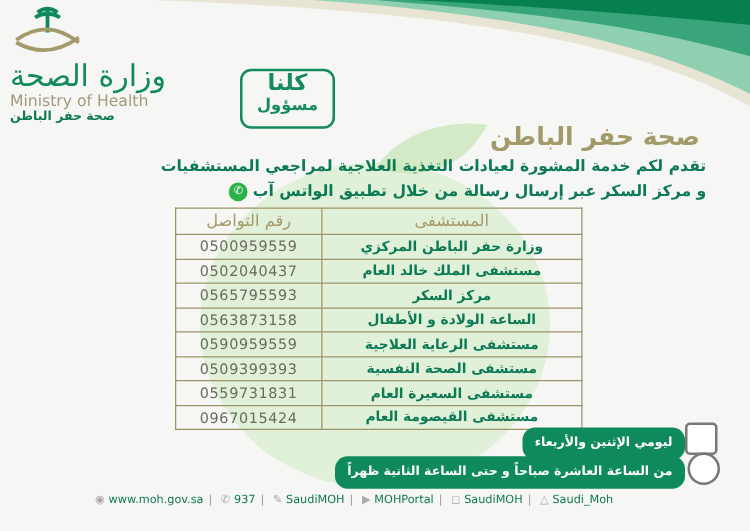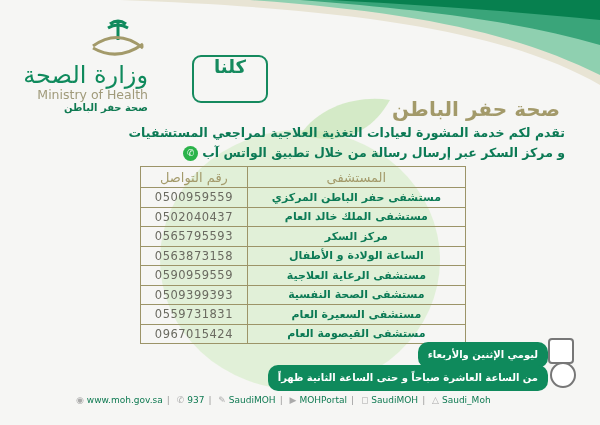--- a/index.html
+++ b/index.html
@@ -1,19 +1,19 @@
 <!DOCTYPE html>
 <html><head>
 <meta charset="utf-8">
 <style>
   html,body{margin:0;padding:0;}
   body{width:600px;height:425px;overflow:hidden;background:#f6f6f4;font-family:"DejaVu Sans",sans-serif;position:relative;}
   .wave{position:absolute;left:0;top:0;width:600px;height:90px;}
   .apple{position:absolute;left:150px;top:95px;width:300px;height:300px;}
-  .logo{position:absolute;left:8px;top:18px;width:140px;text-align:right;}
+  .logo{position:absolute;left:8px;top:4px;width:140px;text-align:left;}
   .logo .ar{font-size:24px;color:#0f8a5c;direction:rtl;line-height:26px;}
   .logo .en{font-size:12.5px;color:#a09a7a;line-height:14px;}
   .logo .sub{font-size:10px;color:#0f7a52;font-weight:bold;direction:rtl;}
   .badge{position:absolute;left:152px;top:55px;width:72px;height:44px;border:2.5px solid #158a5e;border-radius:9px;color:#158a5e;text-align:center;direction:rtl;margin-left:40px;}
   .badge .b1{font-size:18px;font-weight:bold;line-height:20px;}
   .badge .b2{font-size:13px;font-weight:bold;line-height:16px;}
   .title{position:absolute;right:40px;top:97px;font-size:20px;font-weight:bold;color:#a39a6a;direction:rtl;}
   .desc{position:absolute;right:35px;direction:rtl;font-size:12.5px;font-weight:bold;color:#0c7a55;white-space:nowrap;}
   .d1{top:125px;} .d2{top:145px;}
   .wa{display:inline-block;width:15px;height:15px;border-radius:50%;background:#2bb34a;color:#fff;font-size:9px;text-align:center;line-height:15px;vertical-align:middle;margin-right:4px;}
@@ -48,34 +48,35 @@
   <svg width="60" height="40" viewBox="0 0 60 40">
     <path d="M30 2 L30 22 M22 6 Q30 0 38 6 M20 10 Q30 4 40 10" stroke="#0f8a5c" stroke-width="3" fill="none"></path>
     <path d="M5 28 Q30 10 55 30 M5 30 Q30 44 55 26" stroke="#a39a6a" stroke-width="3" fill="none"></path>
   </svg>
   <div class="ar">وزارة الصحة</div>
   <div class="en">Ministry of Health</div>
   <div class="sub">صحة حفر الباطن</div>
 </div>
 <div class="badge">
   <div class="b1">كلنا</div>
+  <div class="b2">مسؤول</div>
 </div>
 
 <div class="title">صحة حفر الباطن</div>
 <div class="desc d1">تقدم لكم خدمة المشورة لعيادات التغذية العلاجية لمراجعي المستشفيات</div>
 <div class="desc d2"><span>و مركز السكر عبر إرسال رسالة من خلال تطبيق الواتس آب</span><span class="wa">✆</span></div>
 
 <table>
   <tbody>
       <tr>
         <th>المستشفى</th>
         <th>رقم التواصل</th>
       </tr>
   <tr>
-        <td class="h">مستشفى حفر الباطن المركزي</td>
+        <td class="h">وزارة حفر الباطن المركزي</td>
         <td class="p">0500959559</td>
       </tr>
   <tr>
         <td class="h">مستشفى الملك خالد العام</td>
         <td class="p">0502040437</td>
       </tr>
   <tr>
         <td class="h">مركز السكر</td>
         <td class="p">0565795593</td>
       </tr>

